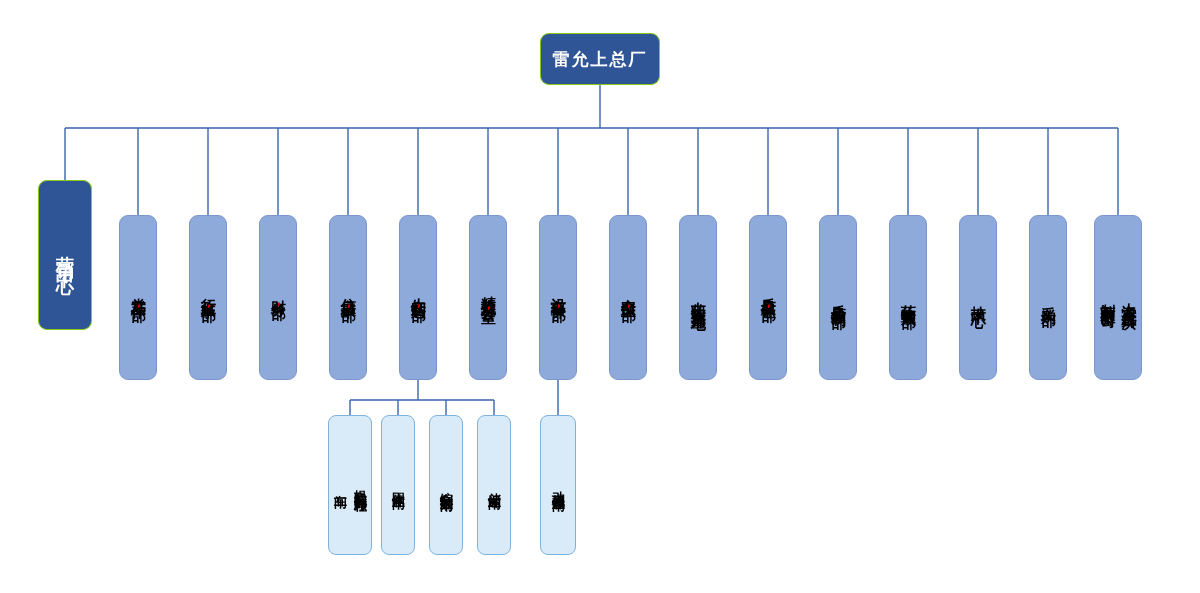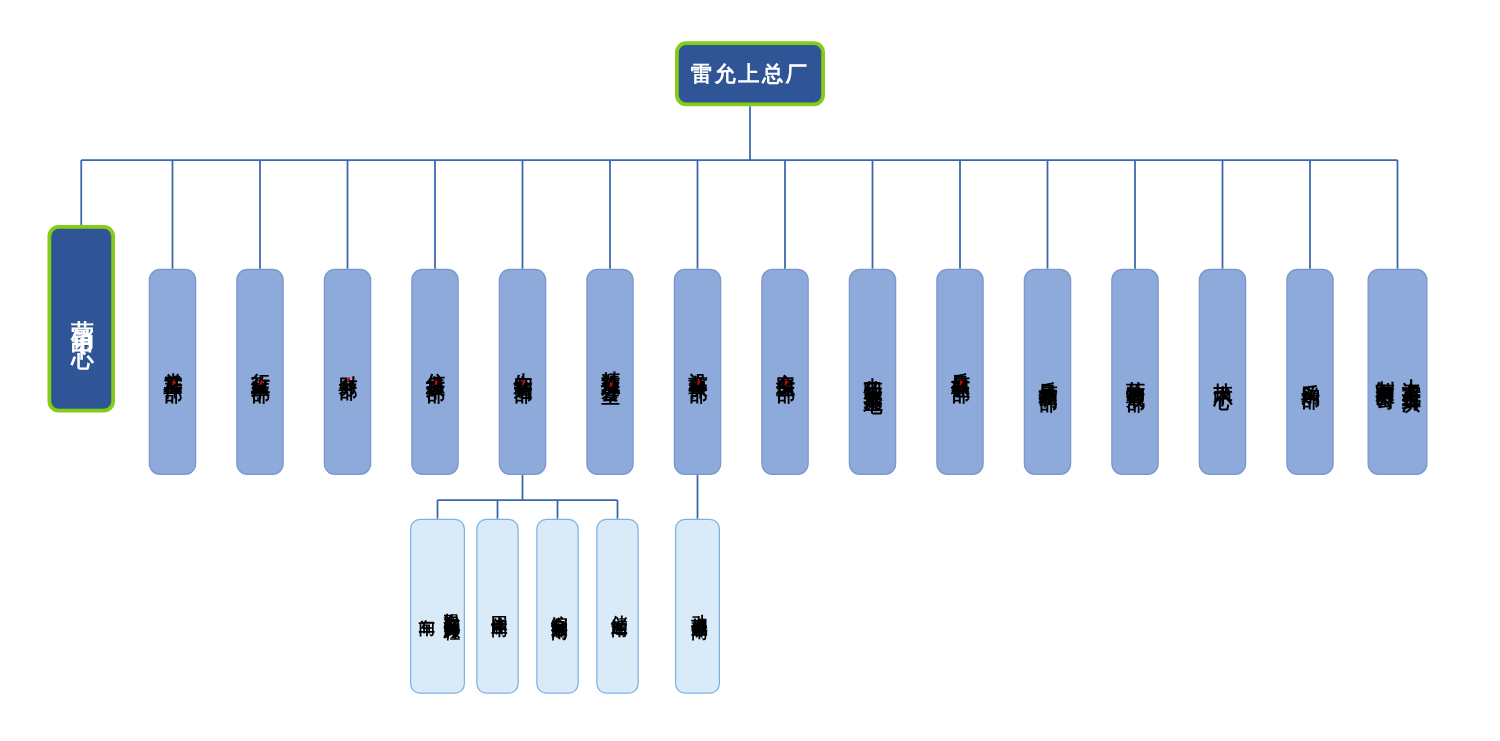--- a/index.html
+++ b/index.html
@@ -12,21 +12,21 @@
     writing-mode:vertical-rl; text-orientation:upright;
     display:flex; flex-direction:column; justify-content:center; align-items:center;
     gap:2px; font-weight:bold; border-radius:9px;
   }
   .node .col { display:block; white-space:nowrap; }
   .node i { font-style:normal; }
   .node i.m { color:#e00000; font-size:11px; letter-spacing:0; }
 
   .hz { writing-mode:horizontal-tb; flex-direction:row; }
 
-  .dark  { background:#2F5597; border:3px solid #84cc16; color:#ffffff; }
+  .dark  { background:#2F5597; border:1px solid #84cc16; color:#ffffff; }
   .mid   { background:#8EAADB; border:1px solid #7b96cc; color:#000000; }
   .light { background:#D9EAF8; border:1px solid #7EB3E0; color:#000000; border-radius:8px; }
 
   .root-node { font-size:17px; letter-spacing:2px; }
   .marketing { font-size:18px; letter-spacing:7px; }
   .mid.dept  { font-size:15px; letter-spacing:2px; }
   .light     { font-size:13px; letter-spacing:1.5px; }
 </style>
 </head>
 <body>

